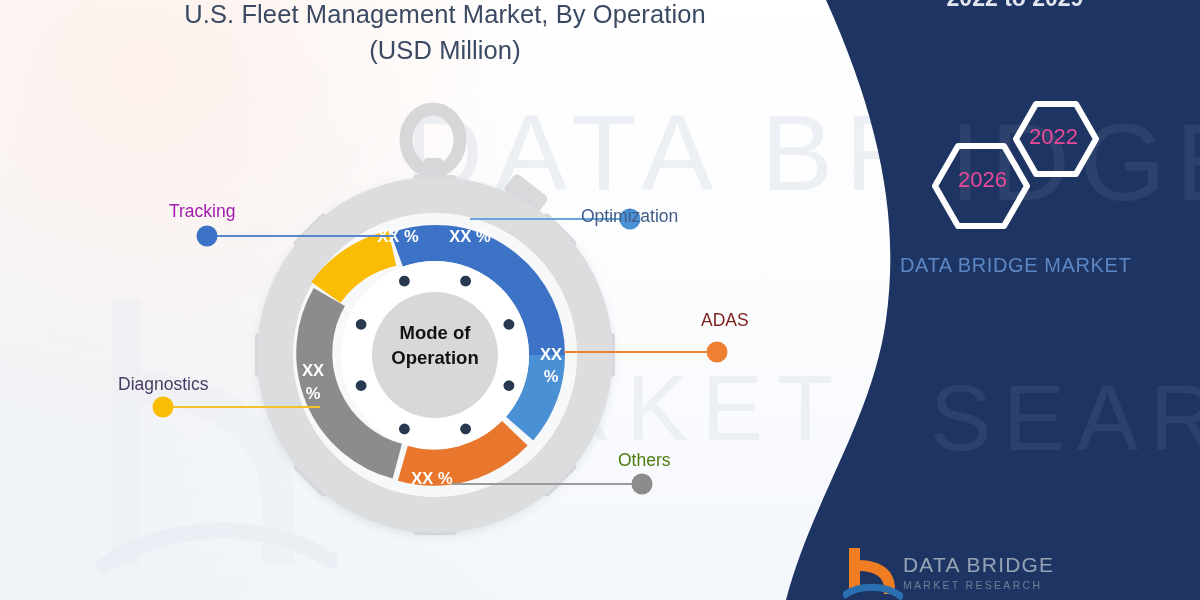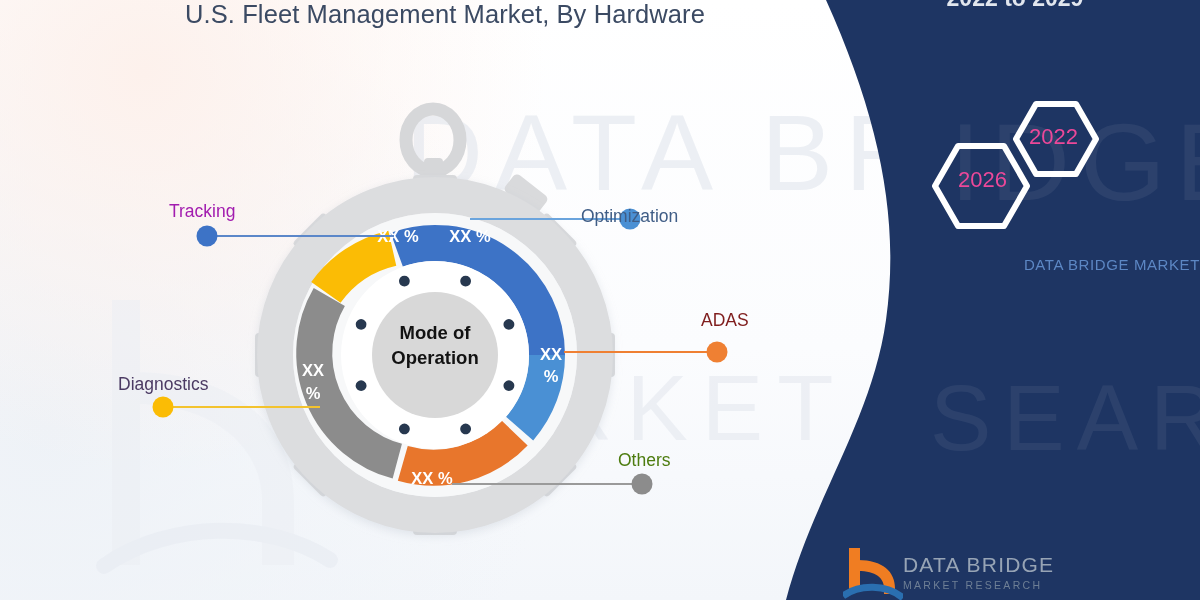--- a/index.html
+++ b/index.html
@@ -42,22 +42,22 @@
 
   
   .panel-svg{position:absolute;left:0;top:0;width:1200px;height:600px;}
   .panel-text{position:absolute;color:#ffffff;text-align:center;}
   .panel-head{
     left:900px;top:-18px;width:230px;
     font-size:23px;line-height:32px;font-weight:700;color:#f2f5fa;
   }
   .panel-head .clip{display:block;opacity:.92;}
   .brand{
-    position:absolute;left:900px;top:250px;width:300px;text-align:right;
-    color:#5c87c4;font-size:15px;line-height:30px;letter-spacing:.6px;
+    position:absolute;left:900px;top:250px;width:300px;text-align:left;
+    color:#5c87c4;font-size:20px;line-height:30px;letter-spacing:.6px;
   }
   .hex-num{position:absolute;color:#ec4899;font-size:22px;font-weight:400;}
   .hex-2022{left:1029px;top:124px;}
   .hex-2029{left:958px;top:167px;}
 
   
   .logo-wrap{position:absolute;left:843px;top:546px;width:320px;height:54px;overflow:hidden;}
   .logo-text{position:absolute;left:60px;top:7px;}
   .logo-name{color:#97a4b5;font-size:21px;letter-spacing:1.2px;font-weight:400;}
   .logo-sub{color:#6e7f95;font-size:10.5px;letter-spacing:2.3px;margin-top:2px;}
@@ -82,21 +82,22 @@
 
     <g opacity="0.5">
       <path d="M112 300 L112 565 L140 565 L140 300 Z" fill="#eceff4"></path>
       <path d="M134 372 C232 372 294 425 294 500 L294 565 L262 565 L262 502
                C262 447 214 404 134 404 Z" fill="#eceff4"></path>
       <path d="M104 566 C170 520 268 520 330 560" stroke="#e6eaf1" stroke-width="16" fill="none" stroke-linecap="round"></path>
     </g>
   </svg>
 
   <div class="title">
-    <span>U.S. Fleet Management Market, By Hardware</span>
+    <span>U.S. Fleet Management Market, By Operation</span>
+    <span class="l2">(USD Million)</span>
   </div>
 
   <svg class="chart-svg" viewBox="0 0 1200 600">
     <defs>
       <filter id="softShadow" x="-30%" y="-30%" width="160%" height="160%">
         <feDropShadow dx="0" dy="3" stdDeviation="5" flood-color="#b9c0cb" flood-opacity="0.35"></feDropShadow>
       </filter>
     </defs>
 
     <g>

